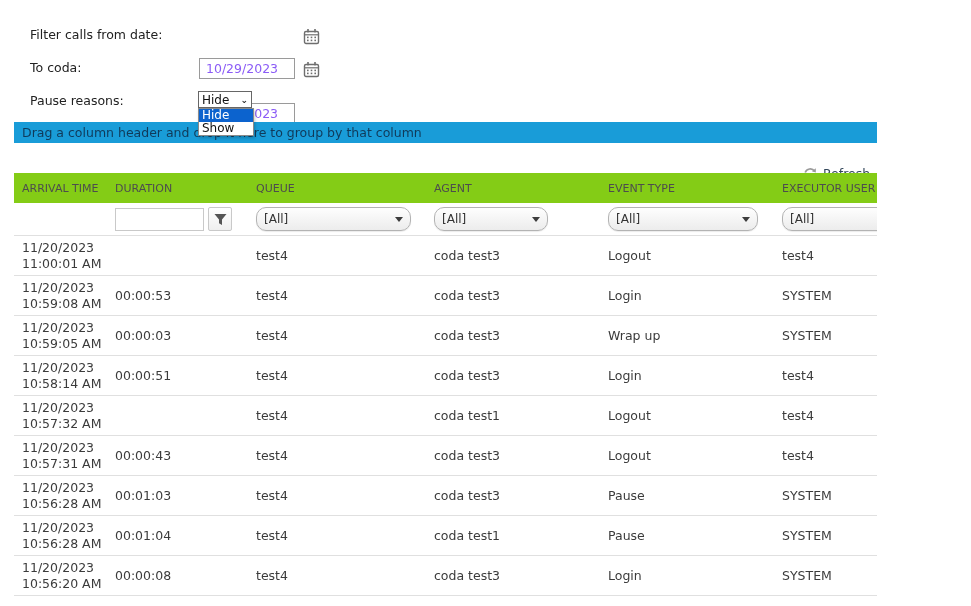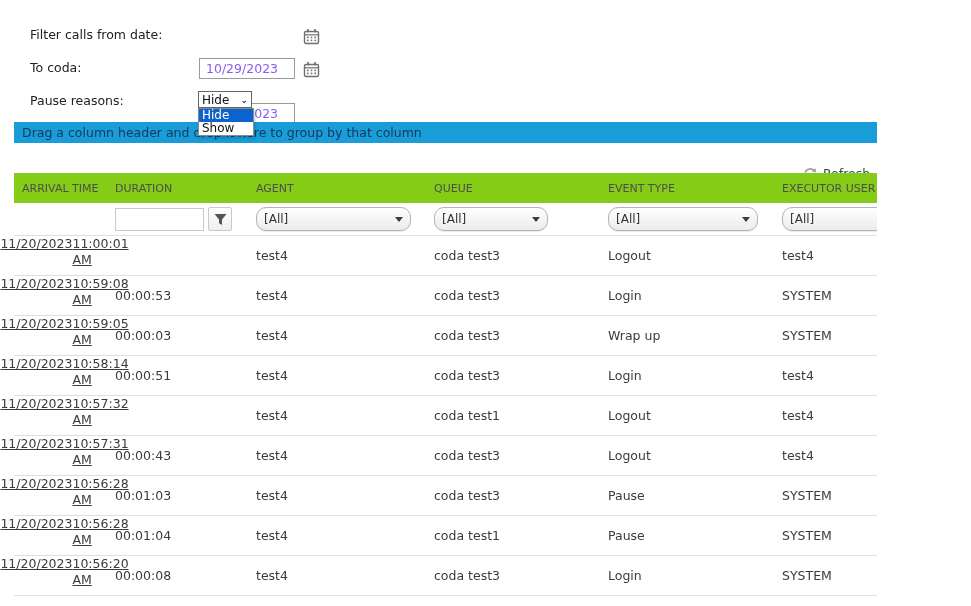--- a/index.html
+++ b/index.html
@@ -50,21 +50,21 @@
   .combo { height:24px; border:1px solid #b3b3b3; border-radius:10px; background:linear-gradient(#fefefe,#ececec);
            display:flex; align-items:center; justify-content:space-between; padding:0 7px;
            font-size:12px; color:#333; cursor:pointer; box-shadow:0 1px 1px rgba(0,0,0,.08); }
   .combo .arr { width:0; height:0; border-left:4px solid transparent; border-right:4px solid transparent;
                 border-top:5px solid #3c3c3c; margin-left:6px; }
   .w-agent{width:155px;} .w-queue{width:114px;} .w-event{width:150px;} .w-exec{width:156px;}
 
   .gr-body .gr-row { height:40px; border-top:1px solid #e0e0e0; }
   .gr-body { border-bottom:1px solid #e0e0e0; }
   .gr-body .td { display:flex; align-items:center; padding-left:8px; font-size:12.5px; color:#3b3b3b; }
-  .td.arrival { flex-direction:row; align-items:flex-start; justify-content:center; line-height:16px;text-decoration:underline; }
+  .td.arrival { flex-direction:column; align-items:flex-start; justify-content:center; line-height:16px; }
 </style>
 </head>
 <body>
 
 <div id="screen">
 
   <label class="form-label" style="top:27px;">Filter calls from date:</label>
   <input class="date-input" style="top: 26px;" value="10/29/2023">
   <button class="cal-btn" style="top:28px;">
     <svg width="17" height="17" viewBox="0 0 17 17">
@@ -143,22 +143,22 @@
         <path d="M9.5 12.5 h4" stroke="#2eae4e" stroke-width="2.4"></path>
         <polygon points="13,10 17,12.5 13,15" fill="#2eae4e"></polygon>
       </svg>
     </button>
   </div>
 
   <div class="grid">
     <div class="gr-row gr-head">
       <div class="th">ARRIVAL TIME</div>
       <div class="th">DURATION</div>
+      <div class="th">QUEUE</div>
       <div class="th">AGENT</div>
-      <div class="th">QUEUE</div>
       <div class="th">EVENT TYPE</div>
       <div class="th">EXECUTOR USER</div>
     </div>
 
     <div class="gr-row gr-filter">
       <div class="td"></div>
       <div class="td">
         <input class="dur-input" value="" style="">
         <button class="filter-btn">
           <svg width="13" height="13" viewBox="0 0 13 13">

